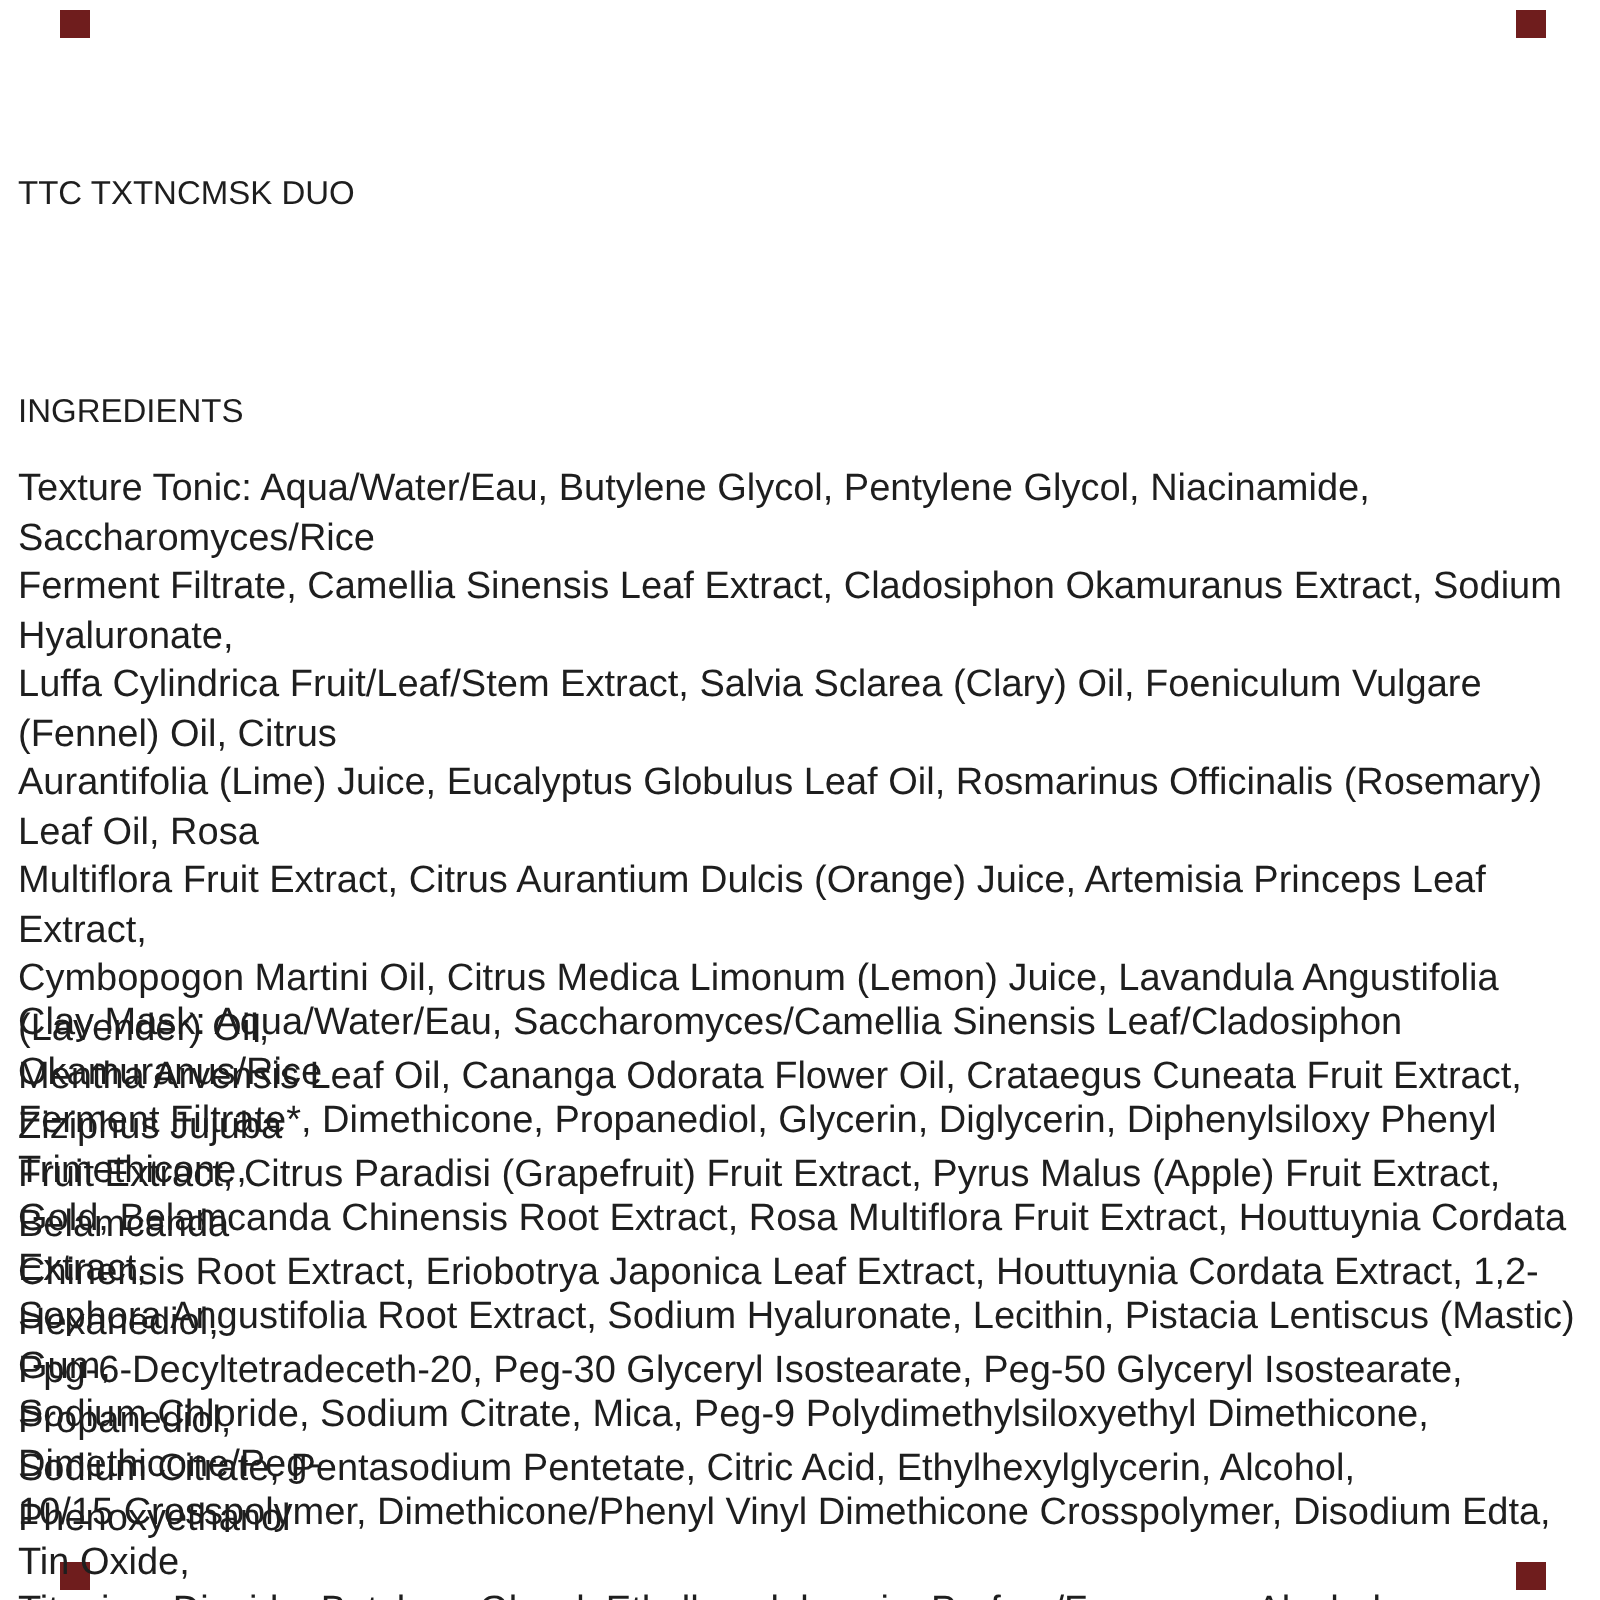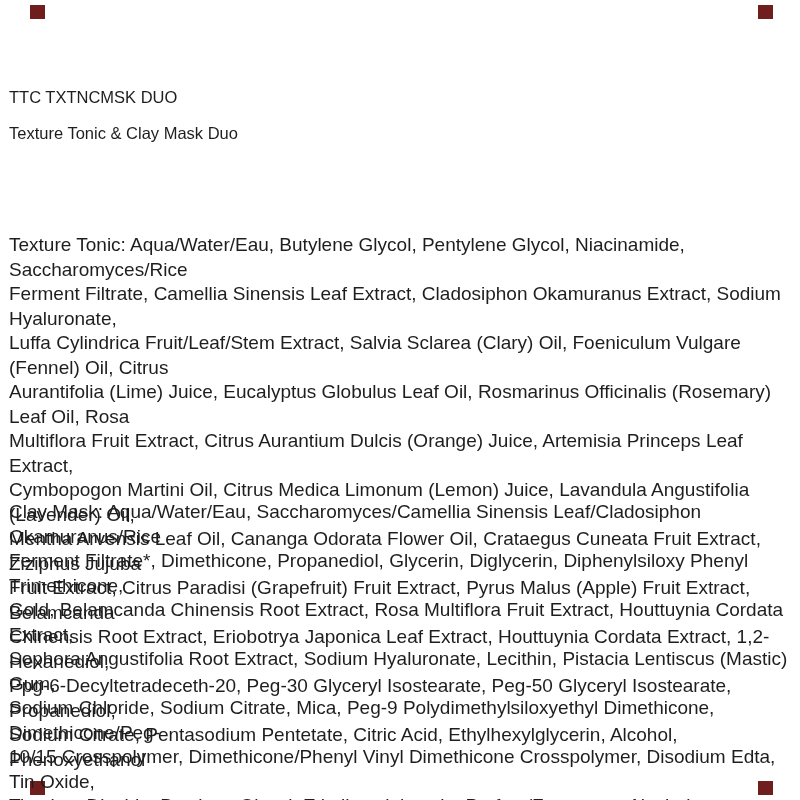--- a/index.html
+++ b/index.html
@@ -41,22 +41,22 @@
 
 <div class="page" style="background: rgb(255, 255, 255); color: rgb(30, 30, 30);">
 
   <div class="corner-mark" id="corner-top-left" style="background: rgb(111, 29, 29);"></div>
   <div class="corner-mark" id="corner-top-right" style="background: rgb(111, 29, 29);"></div>
   <div class="corner-mark" id="corner-bottom-left" style="background: rgb(111, 29, 29);"></div>
   <div class="corner-mark" id="corner-bottom-right" style="background: rgb(111, 29, 29);"></div>
 
   <div class="abs heading" id="doc-title">TTC TXTNCMSK DUO</div>
 
-  <div class="abs heading" id="product-name">Texture Tonic &amp; Clay Mask Duo</div>
 
+  <div class="abs heading" id="ingredients-heading">INGREDIENTS</div>
 
   <div class="abs para" id="para-texture-tonic">Texture Tonic: Aqua/Water/Eau, Butylene Glycol, Pentylene Glycol, Niacinamide, Saccharomyces/Rice
 Ferment Filtrate, Camellia Sinensis Leaf Extract, Cladosiphon Okamuranus Extract, Sodium Hyaluronate,
 Luffa Cylindrica Fruit/Leaf/Stem Extract, Salvia Sclarea (Clary) Oil, Foeniculum Vulgare (Fennel) Oil, Citrus
 Aurantifolia (Lime) Juice, Eucalyptus Globulus Leaf Oil, Rosmarinus Officinalis (Rosemary) Leaf Oil, Rosa
 Multiflora Fruit Extract, Citrus Aurantium Dulcis (Orange) Juice, Artemisia Princeps Leaf Extract,
 Cymbopogon Martini Oil, Citrus Medica Limonum (Lemon) Juice, Lavandula Angustifolia (Lavender) Oil,
 Mentha Arvensis Leaf Oil, Cananga Odorata Flower Oil, Crataegus Cuneata Fruit Extract, Ziziphus Jujuba
 Fruit Extract, Citrus Paradisi (Grapefruit) Fruit Extract, Pyrus Malus (Apple) Fruit Extract, Belamcanda
 Chinensis Root Extract, Eriobotrya Japonica Leaf Extract, Houttuynia Cordata Extract, 1,2-Hexanediol,

